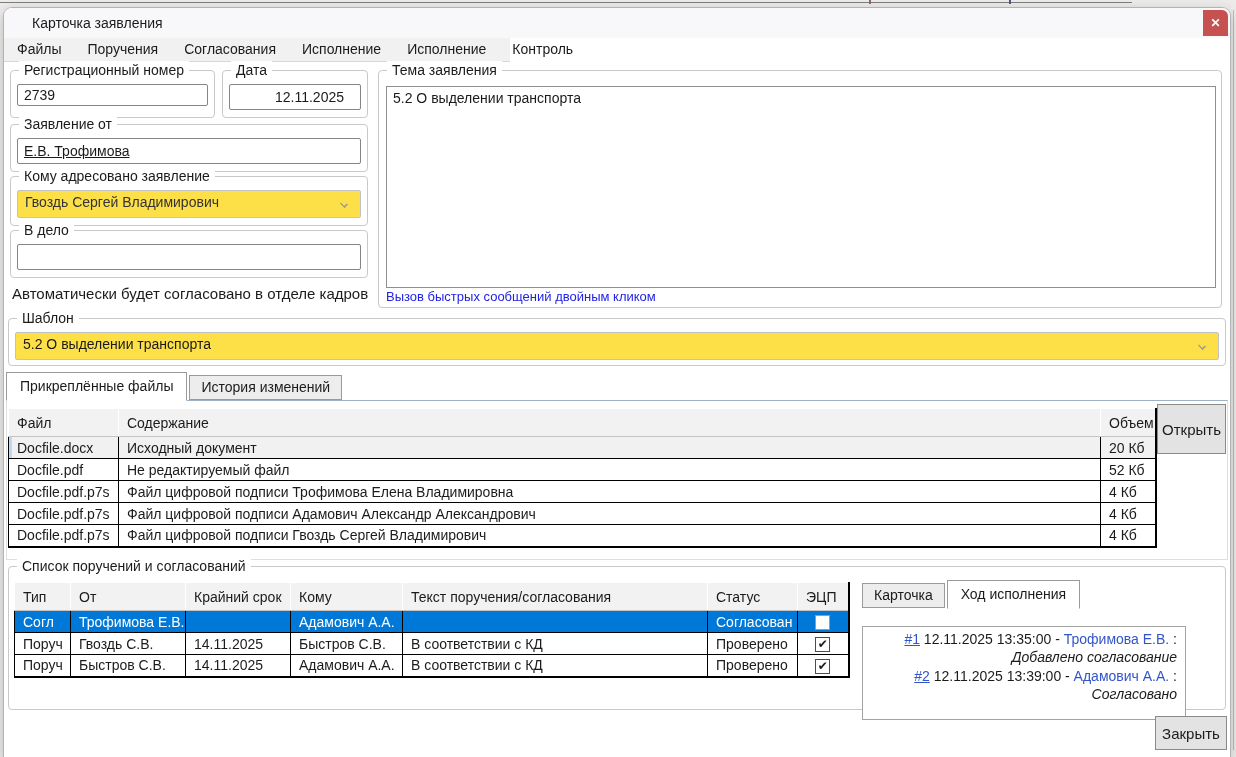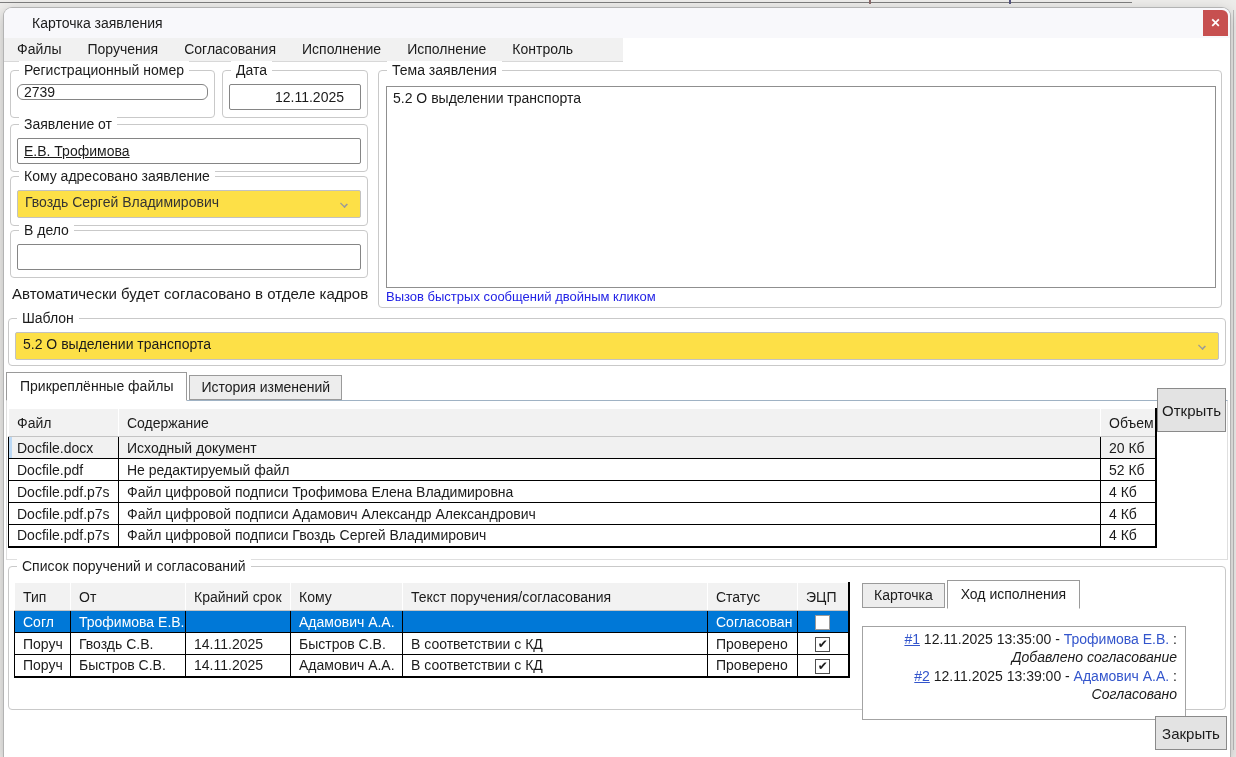--- a/index.html
+++ b/index.html
@@ -25,21 +25,21 @@
     font-size:14px; line-height:30px; padding-left:28px;
   }
   .close-btn {
     position:absolute; top:2px; right:2px; width:25px; height:26px;
     background:#c75050; color:#fff; border:none; border-radius:0 6px 0 0;
     font-size:12px; font-weight:bold; line-height:26px; text-align:center; cursor:pointer;
     font-family:"Liberation Sans", sans-serif;
   }
   .menubar { position:absolute; left:0; top:30px; width:100%; height:24px; background:#fff; }
   .menu-strip {
-    position:absolute; left:0; top:0; width:619px; height:24px;
+    position:absolute; left:0; top:0; width:506px; height:24px;
     background:#f1f1f1; border-bottom:1px solid #d8d8d8; display:flex; align-items:flex-start;
   }
   .menu-item { font-size:14px; padding:0 13px; height:24px; line-height:23px; cursor:default; white-space:nowrap; }
 
   
   .gb { position:absolute; border:1px solid #c9c9c9; border-radius:4px; }
   .gb-label {
     position:absolute; top:-10px; left:8px; background:#fff; padding:0 5px;
     font-size:14px; white-space:nowrap; line-height:18px;
   }
@@ -142,21 +142,21 @@
       <span class="menu-item">Поручения</span>
       <span class="menu-item">Согласования</span>
       <span class="menu-item">Исполнение</span>
       <span class="menu-item">Исполнение</span>
       <span class="menu-item">Контроль</span>
     </div>
   </div>
 
   <div class="gb" style="left:6px; top:62px; width:205px; height:48px;">
     <span class="gb-label">Регистрационный номер</span>
-    <input class="tb" style="left: 6px; top: 13px; width: 191px; height: 16px; border-radius: 6px;" value="2739">
+    <input class="tb" style="left: 6px; top: 13px; width: 191px; height: 22px;" value="2739">
   </div>
 
   <div class="gb" style="left:218px; top:62px; width:146px; height:48px;">
     <span class="gb-label">Дата</span>
     <input class="tb" style="left: 6px; top: 13px; width: 132px; height: 26px; text-align: right; padding-right: 16px;" value="12.11.2025">
   </div>
 
   <div class="gb" style="left:374px; top:62px; width:844px; height:238px;">
     <span class="gb-label">Тема заявления</span>
     <div class="subject-box" style="left:7px; top:15px; width:830px; height:202px;">
@@ -236,21 +236,21 @@
       <td>4 Кб</td>
     </tr>
     <tr>
       <td>Docfile.pdf.p7s</td>
       <td>Файл цифровой подписи Гвоздь Сергей Владимирович</td>
       <td>4 Кб</td>
     </tr>
   </tbody>
     </table>
 
-  <button class="win-btn" style="left:1153px; top:380px; width:69px; height:44px;">Открыть</button>
+  <button class="win-btn" style="left:1153px; top:396px; width:69px; height:50px;">Открыть</button>
 
   <div class="gb" style="left:4px; top:558px; width:1218px; height:144px;">
     <span class="gb-label">Список поручений и согласований</span>
   </div>
 
   <table class="grid" style="left:10px; top:574px; width:834px;">
     <colgroup>
       <col style="width:56px">
         <col style="width:115px">
         <col style="width:105px">

